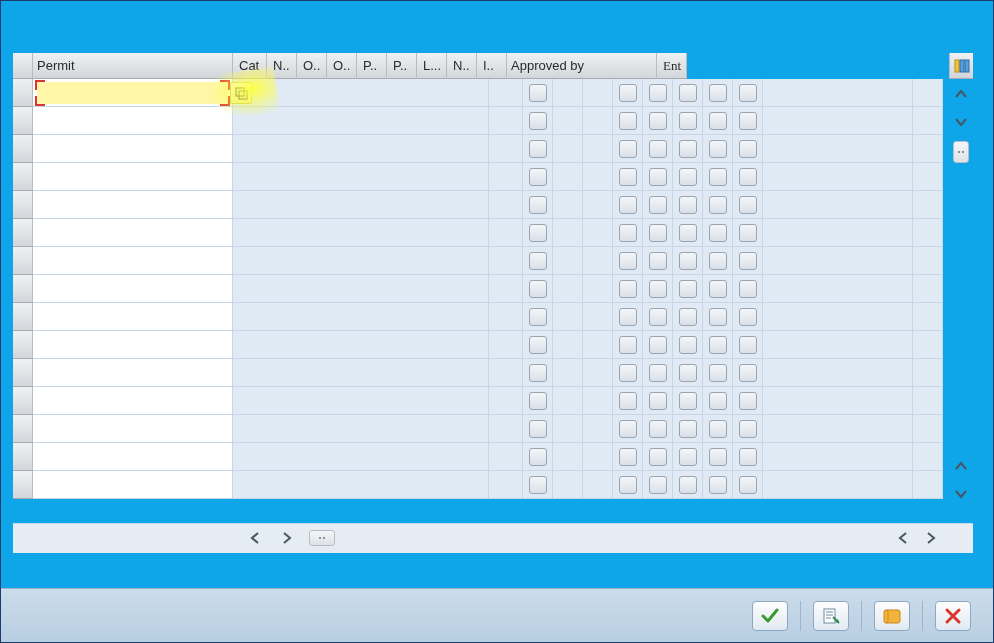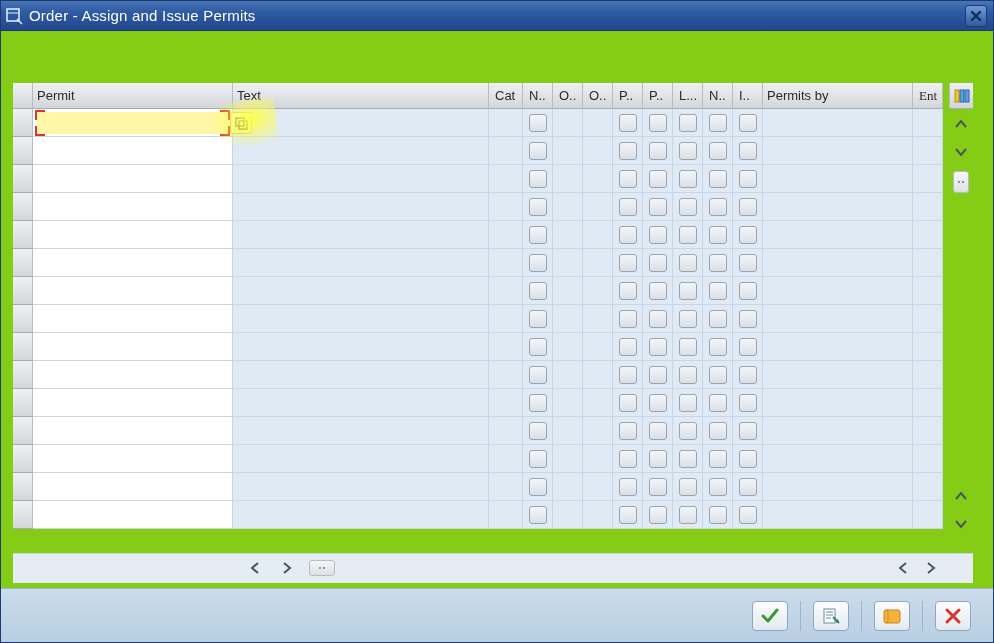--- a/index.html
+++ b/index.html
@@ -31,21 +31,21 @@
   .title-close {
     width: 22px; height: 22px;
     background: linear-gradient(to bottom,#6f99d9,#305a98);
     border: 1px solid #1a3d6e; border-radius: 3px;
     display:flex;align-items:center;justify-content:center;
     cursor: pointer;
   }
   .title-close svg { display:block; }
   .body-area {
     flex: 1;
-    background: #84cc16;
+    background: #0ea5e9;
     padding: 20px 10px 6px 24px;
     position: relative;
   }
   .gridwrap {
     position:absolute;
     left: 12px; top: 52px;
     width: 960px;
     height: 500px;
   }
   
@@ -198,55 +198,39 @@
   .bottom-vscroll{
      position:absolute; right:0; bottom:36px; width:24px; height:60px;
      display:flex;flex-direction:column;align-items:center;gap:10px;
   }
 </style>
 </head>
 <body>
 
 <div class="modal">
 
-  <div class="titlebar">
-    <span class="title-icon">
-      <svg width="18" height="18" viewBox="0 0 18 18">
-        <rect x="2" y="2" width="12" height="12" fill="none" stroke="#e6f0ff" stroke-width="1.5"></rect>
-        <path d="M2 6 H14" stroke="#e6f0ff" stroke-width="1"></path>
-        <path d="M12 12 L17 17" stroke="#e6f0ff" stroke-width="1.5"></path>
-      </svg>
-    </span>
-    <span class="title-text">Order - Assign and Issue Permits</span>
-    <span class="title-close">
-      <svg width="12" height="12" viewBox="0 0 12 12">
-        <path d="M2 2 L10 10 M10 2 L2 10" stroke="#0c2a55" stroke-width="2.2" stroke-linecap="round"></path>
-      </svg>
-    </span>
-  </div>
 
   <div class="body-area">
     <div class="gridwrap">
 
       <div class="grid-scroll-region">
 
         <div class="hdrrow">
           <div class="rowhdr"></div>
           <div class="hdrcell cell-permit">Permit</div>
-          <div class="hdrcell cell-text">Text</div>
           <div class="hdrcell cell-cat">Cat</div>
           <div class="hdrcell cell-n1">N..</div>
           <div class="hdrcell cell-o1">O..</div>
           <div class="hdrcell cell-o2">O..</div>
           <div class="hdrcell cell-p1">P..</div>
           <div class="hdrcell cell-p2">P..</div>
           <div class="hdrcell cell-l">L...</div>
           <div class="hdrcell cell-n2">N..</div>
           <div class="hdrcell cell-i">I..</div>
-          <div class="hdrcell cell-appr">Permits by</div>
+          <div class="hdrcell cell-appr">Approved by</div>
           <div class="hdrcell cell-ent">Ent</div>
         </div>
 
         <div id="rows-container">
             <div class="datarow">
               <div class="rowhdr" style="height: 28px;"></div>
               <div class="datacell editable cell-permit" style="position: relative; overflow: visible;">
                 <div class="active-permit">
                   <span class="corner cTL">
                     <span class="h"></span>

